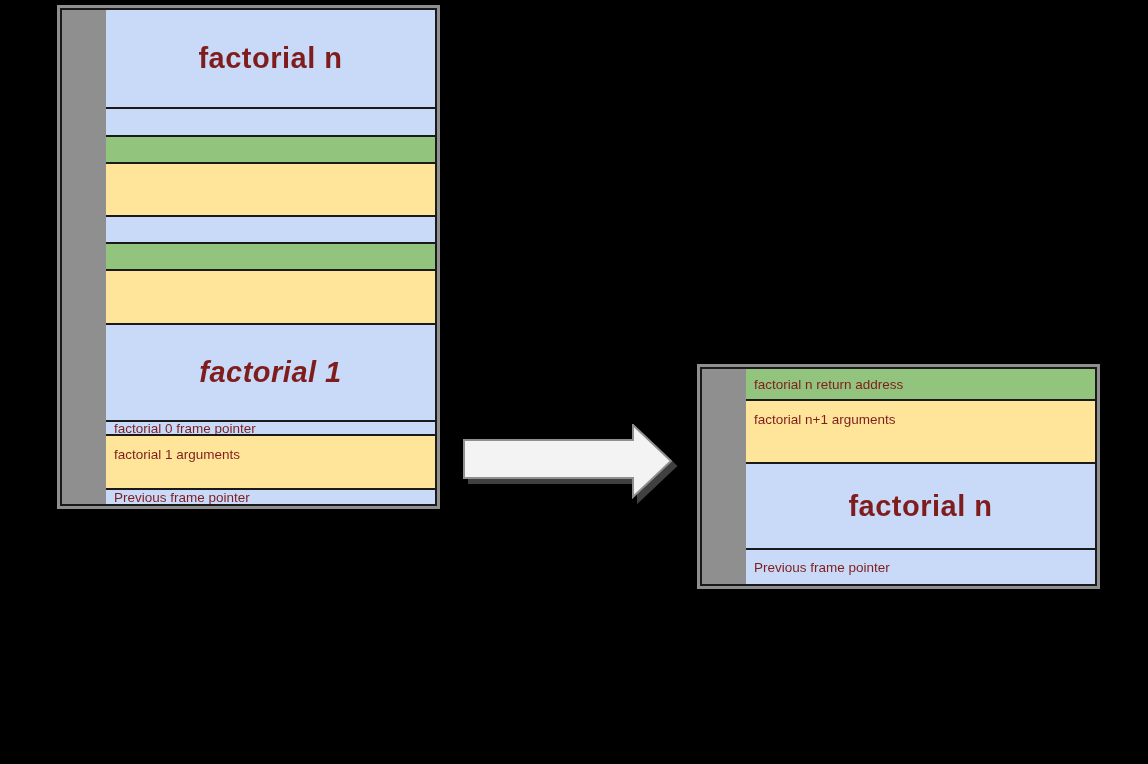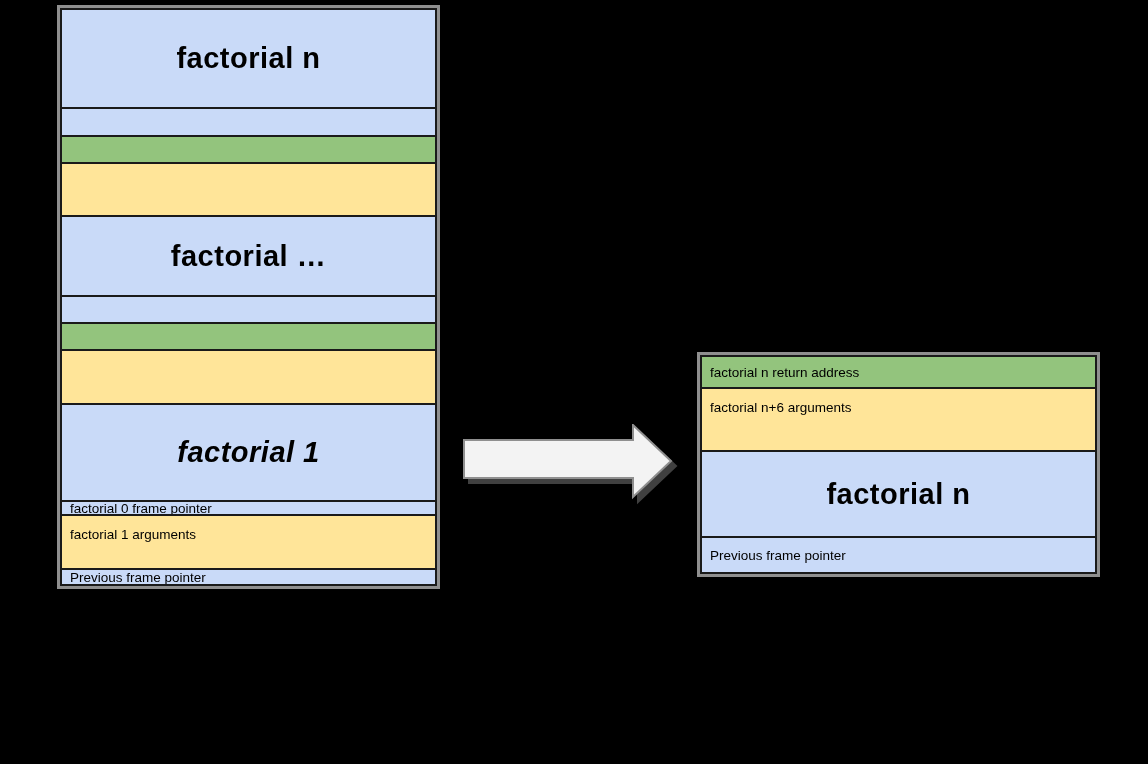--- a/index.html
+++ b/index.html
@@ -26,33 +26,34 @@
     width: 100%;
     height: 100%;
   }
   .stack-outer {
     left: 57px;
     top: 5px;
     width: 383px;
   }
   .tco-outer {
     left: 697px;
-    top: 352px;
+    top: 364px;
     width: 403px;
   }
 
   .row {
     position: relative;
     display: flex;
     align-items: center;
     padding: 0 0 0 8px;
     border-bottom: 2px solid var(--cell_border, #1a1a1a);
-    color: #000000;
+    color: #7f1d1d;
     font-size: 13.5px;
     overflow: hidden;
+    margin-left: 44px;
   }
   .row:last-child { border-bottom: none; }
 
   .row.title {
     justify-content: center;
     padding: 0;
     font-size: 29px;
     font-weight: bold;
     letter-spacing: 0.5px;
   }
@@ -95,37 +96,36 @@
 </style>
 </head>
 <body>
 
 <div class="box-outer stack-outer">
   <div class="box-inner">
     <div class="row title c-frame h-title-n">factorial n</div>
     <div class="row c-frame h-thin-28"></div>
     <div class="row c-return h-thin-27"></div>
     <div class="row c-args h-args-53"></div>
-    <div class="row title c-frame h-title-dots">factorial …</div>
     <div class="row c-frame h-thin-27"></div>
     <div class="row c-return h-thin-27"></div>
     <div class="row c-args h-args-54"></div>
     <div class="row title c-frame h-title-1">factorial 1</div>
     <div class="row c-frame h-thin-30">factorial 0 frame pointer</div>
     <div class="row top-align c-args h-args-54">factorial 1 arguments</div>
     <div class="row c-frame h-thin-30">Previous frame pointer</div>
   </div>
 </div>
 
 <div class="arrow-wrap">
   <svg width="210" height="76" viewBox="0 0 210 76" xmlns="http://www.w3.org/2000/svg">
     <polygon points="1,16 170,16 170,1 208,37 170,73 170,54 1,54" fill="#f3f3f3" stroke="#8f8f8f" stroke-width="2" stroke-linejoin="miter"></polygon>
   </svg>
 </div>
 
 <div class="box-outer tco-outer">
   <div class="box-inner">
     <div class="row c-return h-r-return">factorial n return address</div>
-    <div class="row top-align c-args h-r-args">factorial n+6 arguments</div>
+    <div class="row top-align c-args h-r-args">factorial n+1 arguments</div>
     <div class="row title c-frame h-r-title">factorial n</div>
     <div class="row c-frame h-r-prev">Previous frame pointer</div>
   </div>
 </div>
 
 </body></html>

